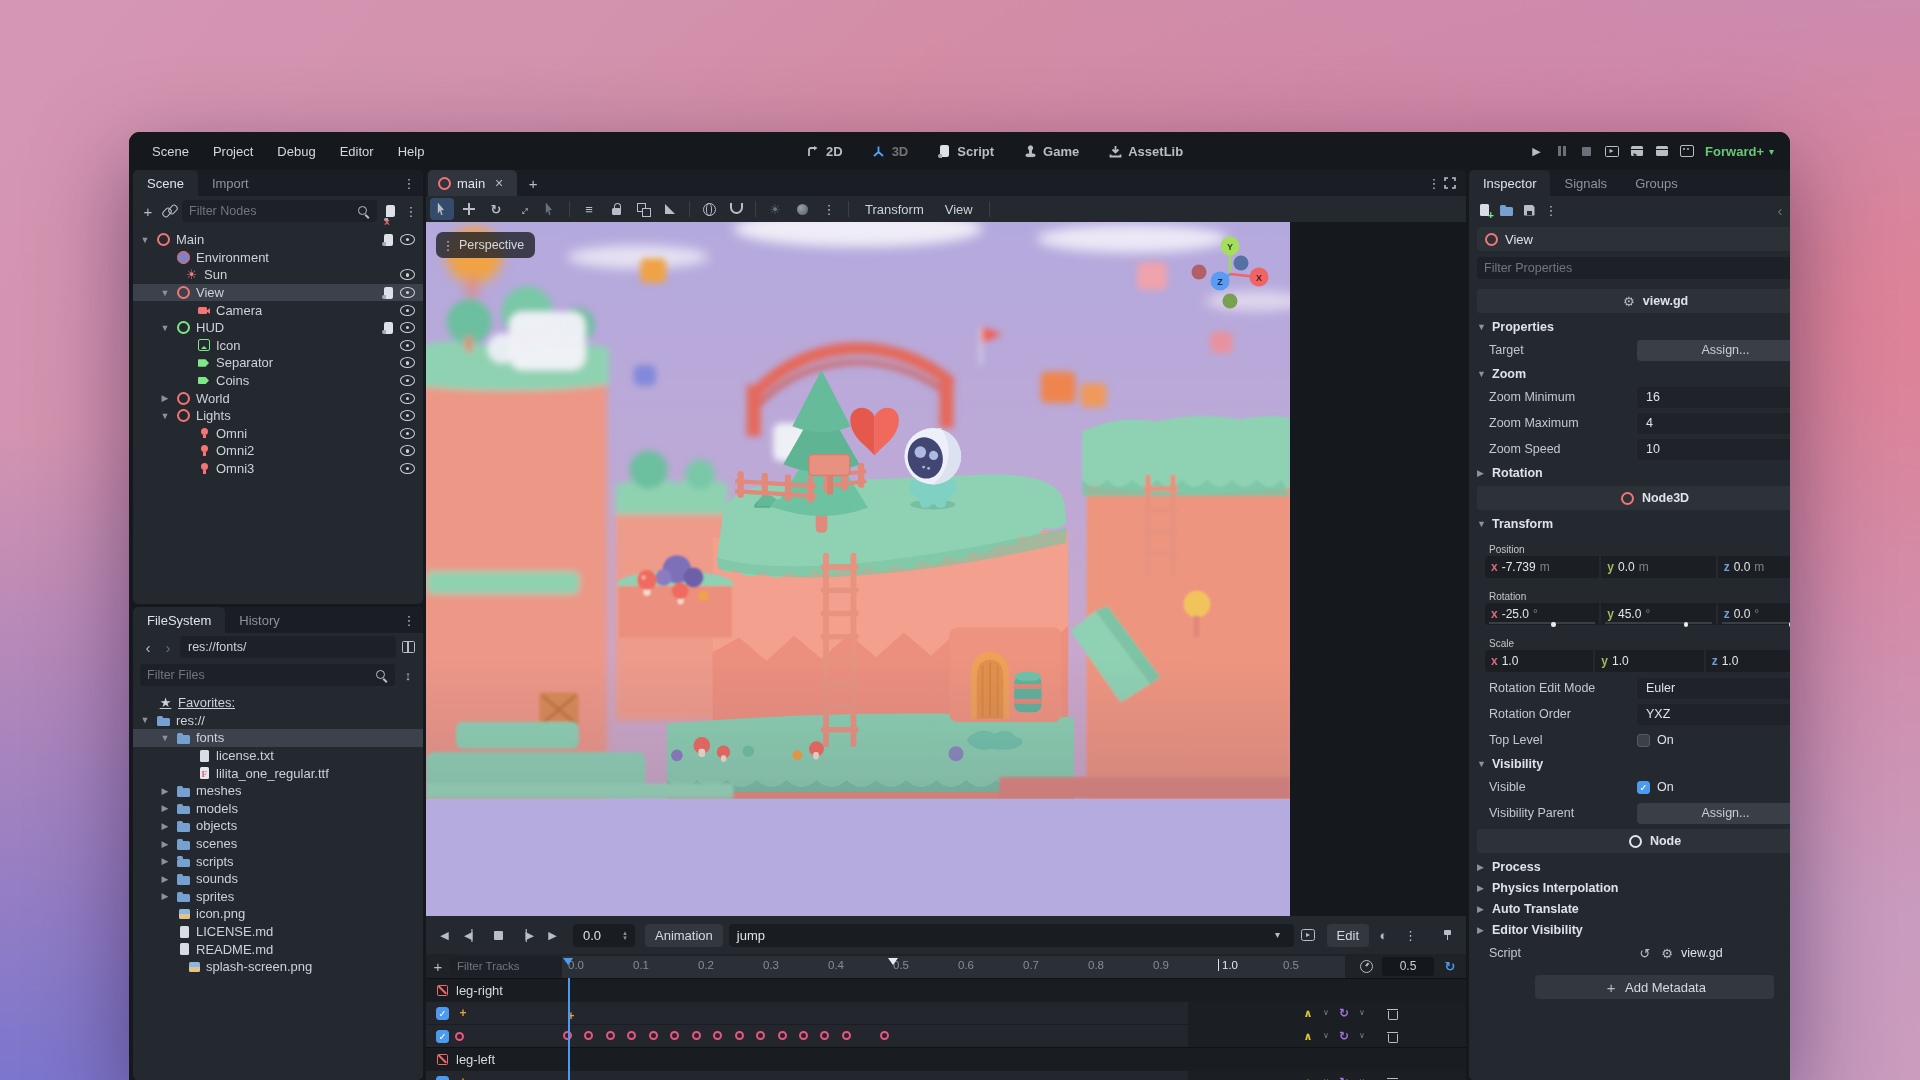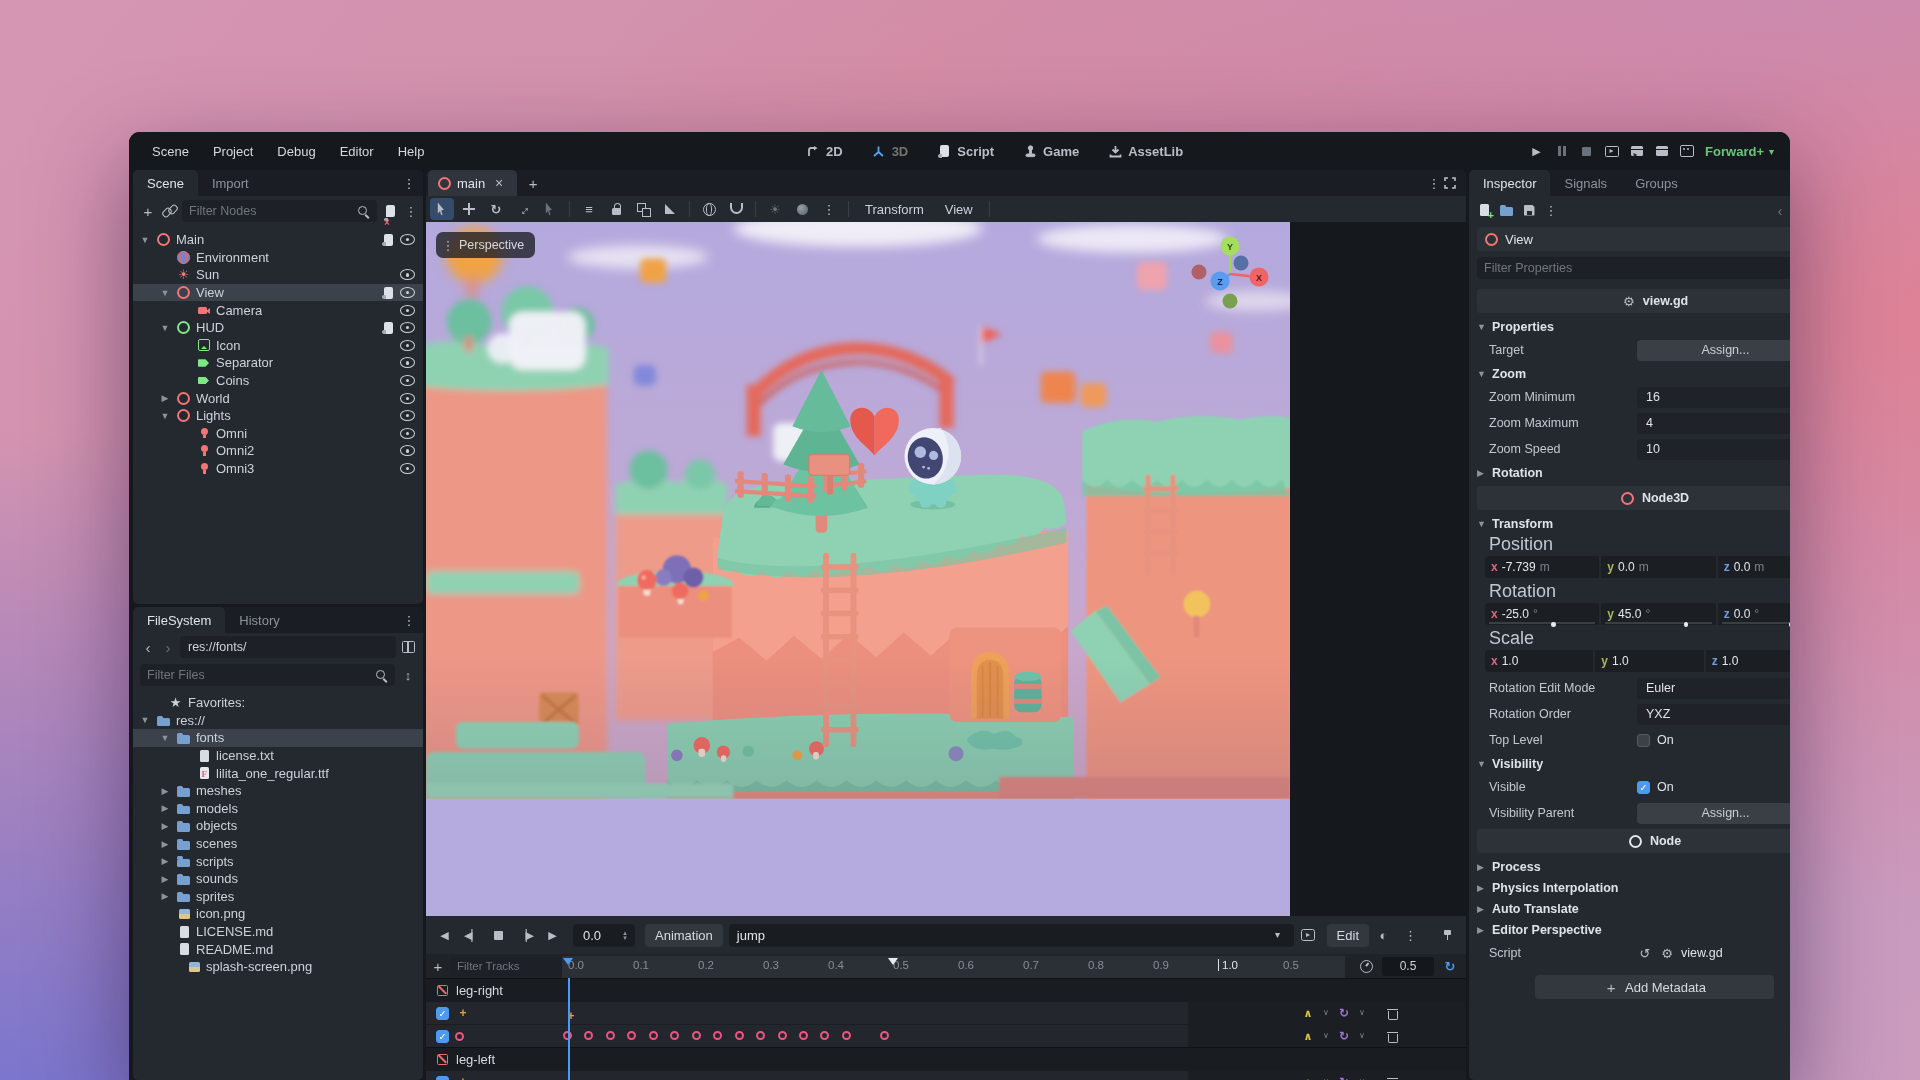--- a/index.html
+++ b/index.html
@@ -220,21 +220,21 @@
   .insp-sec { height:21px; display:flex; align-items:center; gap:4px; color:#dfe3e9; font-weight:700; font-size:12.5px; padding-left:2px; }
   .insp-sec .caret { width:11px; font-size:9px; color:#8d939d; font-weight:400; }
   .insp-prop { min-height:26px; display:flex; align-items:center; padding-left:14px; }
   .insp-prop .plabel { width:148px; flex:none; color:#c3c8d0; font-size:12.5px; white-space:nowrap; overflow:hidden; }
   .insp-prop .ctrl { flex:1; display:flex; align-items:center; gap:4px; }
   .assign-btn { flex:1; height:21px; background:#3a3f47; border-radius:4px; display:flex; align-items:center; justify-content:center; color:#c9cdd5; font-size:12.5px; }
   .spinbox { flex:1; height:21px; background:#1f2228; border-radius:4px; display:flex; align-items:center; padding:0 2px 0 9px; color:#dfe3e9; font-size:12.5px; }
   .spinbox .fill { flex:1; }
   .dropbox { flex:1; height:21px; background:#1f2228; border-radius:4px; display:flex; align-items:center; padding:0 6px 0 9px; color:#dfe3e9; font-size:12.5px; }
   .dropbox .fill { flex:1; }
-  .insp-sub { height:21px; display:flex; align-items:flex-end; padding-left:14px; color:#c3c8d0; font-size:18px; }
+  .insp-sub { height:21px; display:flex; align-items:flex-end; padding-left:14px; color:#c3c8d0; font-size:10px; }
   .insp-sub .fill { flex:1; }
   .vec3 { height:22px; margin:1px 2px 3px 10px; display:flex; gap:2px; align-items:center; }
   .vcell { flex:1; height:22px; background:#1b1e23; display:flex; align-items:center; padding:0 6px; gap:4px; font-size:12px; position:relative; }
   .vcell:first-child { border-radius:4px 0 0 4px; }
   .vcell:last-child { border-radius:0 4px 4px 0; }
   .vcell .ax { font-weight:700; }
   .vcell .ax.x { color:#e0657e; } .vcell .ax.y { color:#a9b75a; } .vcell .ax.z { color:#6e9fdd; }
   .vcell .val { color:#e3e6eb; }
   .vcell .unit { color:#7c828c; }
   .vcell .slider { position:absolute; left:4px; right:4px; bottom:1.5px; height:1.5px; background:#3a3f46; }
@@ -353,21 +353,21 @@
           <span class="fill"></span>
           <span class="ic ic-script"></span>
           <span class="ic ic-eye"></span>
         </div>
         <div class="tree-row" style="padding-left: 26px;">
           <span class="caret"></span>
           <span class="ic ic-globe-env"></span>
           <span class="lbl">Environment</span>
           <span class="fill"></span>
         </div>
-        <div class="tree-row" style="padding-left: 26px;">
+        <div class="tree-row" style="padding-left: 34px;">
           <span class="caret"></span>
           <span class="ic ic-sunred"></span>
           <span class="lbl">Sun</span>
           <span class="fill"></span>
           <span class="ic ic-eye"></span>
         </div>
         <div class="tree-row selected" style="padding-left: 26px;">
           <span class="caret">▼</span>
           <span class="ic ic-ring"></span>
           <span class="lbl">View</span>
@@ -463,21 +463,21 @@
       <span class="ic ic-split"></span>
     </div>
     <div class="dock-toolbar" style="height:28px">
       <div class="filter-input">
         <input placeholder="Filter Files" style="">
         <span class="ic ic-search" style="width:14px;height:14px"></span>
       </div>
       <span class="ic ic-sort"></span>
     </div>
     <div class="tree" id="fs-tree">
-        <div class="tree-row" style="padding-left: 18px;">
+        <div class="tree-row" style="padding-left: 8px; text-decoration: underline;">
           <span class="caret"></span>
           <span class="ic ic-star"></span>
           <span class="lbl">Favorites:</span>
           <span class="fill"></span>
         </div>
         <div class="tree-row" style="padding-left: 6px;">
           <span class="caret">▼</span>
           <span class="ic ic-folder"></span>
           <span class="lbl">res://</span>
           <span class="fill"></span>
@@ -1241,21 +1241,21 @@
         <div class="insp-sec">
           <span class="caret">▶</span>
           <span>Physics Interpolation</span>
         </div>
         <div class="insp-sec">
           <span class="caret">▶</span>
           <span>Auto Translate</span>
         </div>
         <div class="insp-sec">
           <span class="caret">▶</span>
-          <span>Editor Perspective</span>
+          <span>Editor Visibility</span>
         </div>
         <div class="insp-prop">
           <span class="plabel">Script</span>
           <span class="script-ctrl">
             <span class="ic ic-undo"></span>
             <span class="ic ic-gear"></span>
             <span>view.gd</span>
             <span class="fill"></span>
             <span class="ic ic-chevdown"></span>
           </span>

